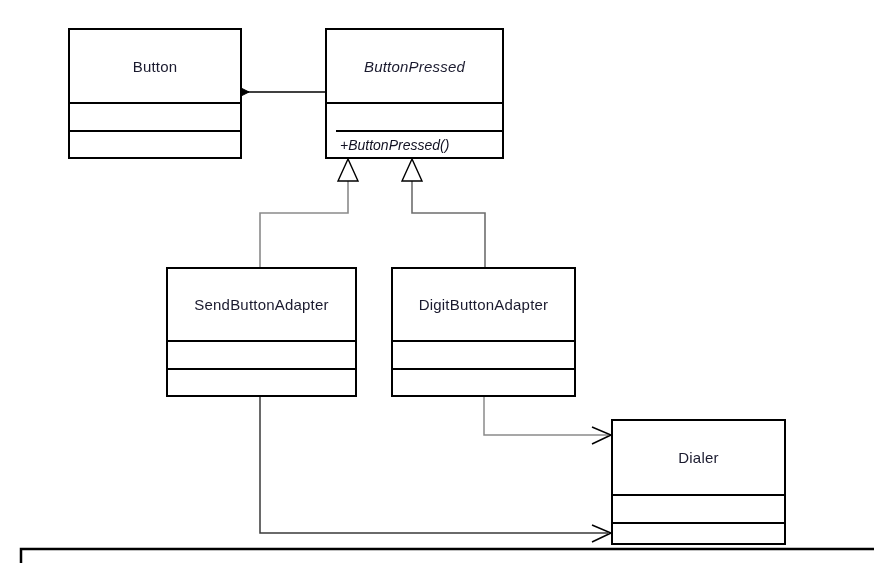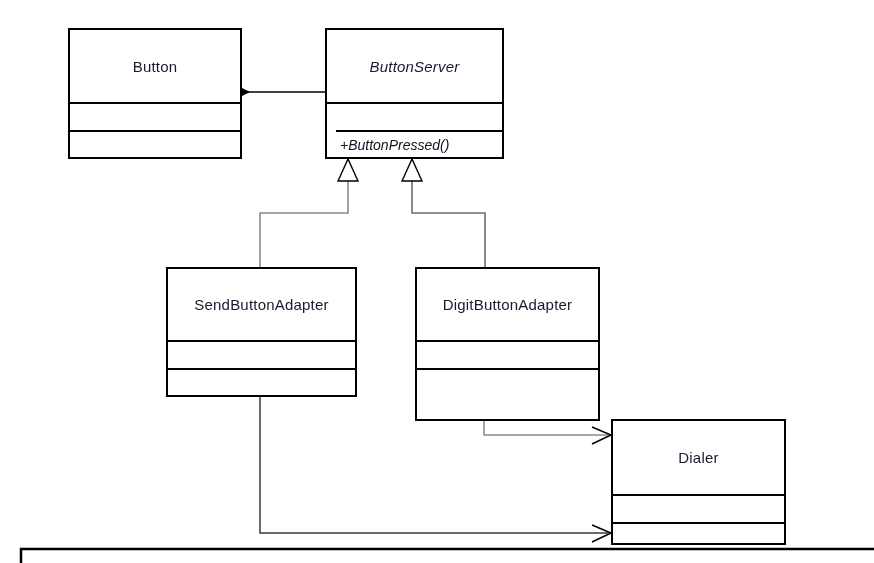--- a/index.html
+++ b/index.html
@@ -64,21 +64,21 @@
     color: #111122;
     white-space: nowrap;
   }
   .comp-empty {
     background: #ffffff;
   }
   
   #class-button      { left: 68px;  top: 28px;  width: 174px; height: 131px; }
   #class-buttonserver{ left: 325px; top: 28px;  width: 179px; height: 131px; }
   #class-sendadapter { left: 166px; top: 267px; width: 191px; height: 130px; }
-  #class-digitadapter{ left: 391px; top: 267px; width: 185px; height: 154px; margin-left: 24px; }
+  #class-digitadapter{ left: 391px; top: 267px; width: 185px; height: 130px; }
   #class-dialer      { left: 611px; top: 419px; width: 175px; height: 126px; }
 
   #class-button .c0      { height: 72px; }
   #class-button .c1      { height: 28px; }
   #class-button .c2      { flex: 1; }
   #class-buttonserver .c0{ height: 72px; }
   #class-buttonserver .c1{ height: 28px; }
   #class-buttonserver .c2{ flex: 1; margin-left: 9px; }
   #class-sendadapter .c0 { height: 71px; }
   #class-sendadapter .c1 { height: 28px; }
@@ -137,21 +137,21 @@
     <div class="compartment comp-members comp-empty c1">
       <span class="label"></span>
     </div>
     <div class="compartment comp-members comp-empty c2">
       <span class="label"></span>
     </div>
   </div>
 
   <div class="uml-class abstract" id="class-buttonserver">
     <div class="compartment comp-name c0">
-      <span class="label">ButtonServer</span>
+      <span class="label">ButtonPressed</span>
     </div>
     <div class="compartment comp-members comp-empty c1">
       <span class="label"></span>
     </div>
     <div class="compartment comp-members c2">
       <span class="label">+ButtonPressed()</span>
     </div>
   </div>
 
   <div class="uml-class" id="class-sendadapter">

